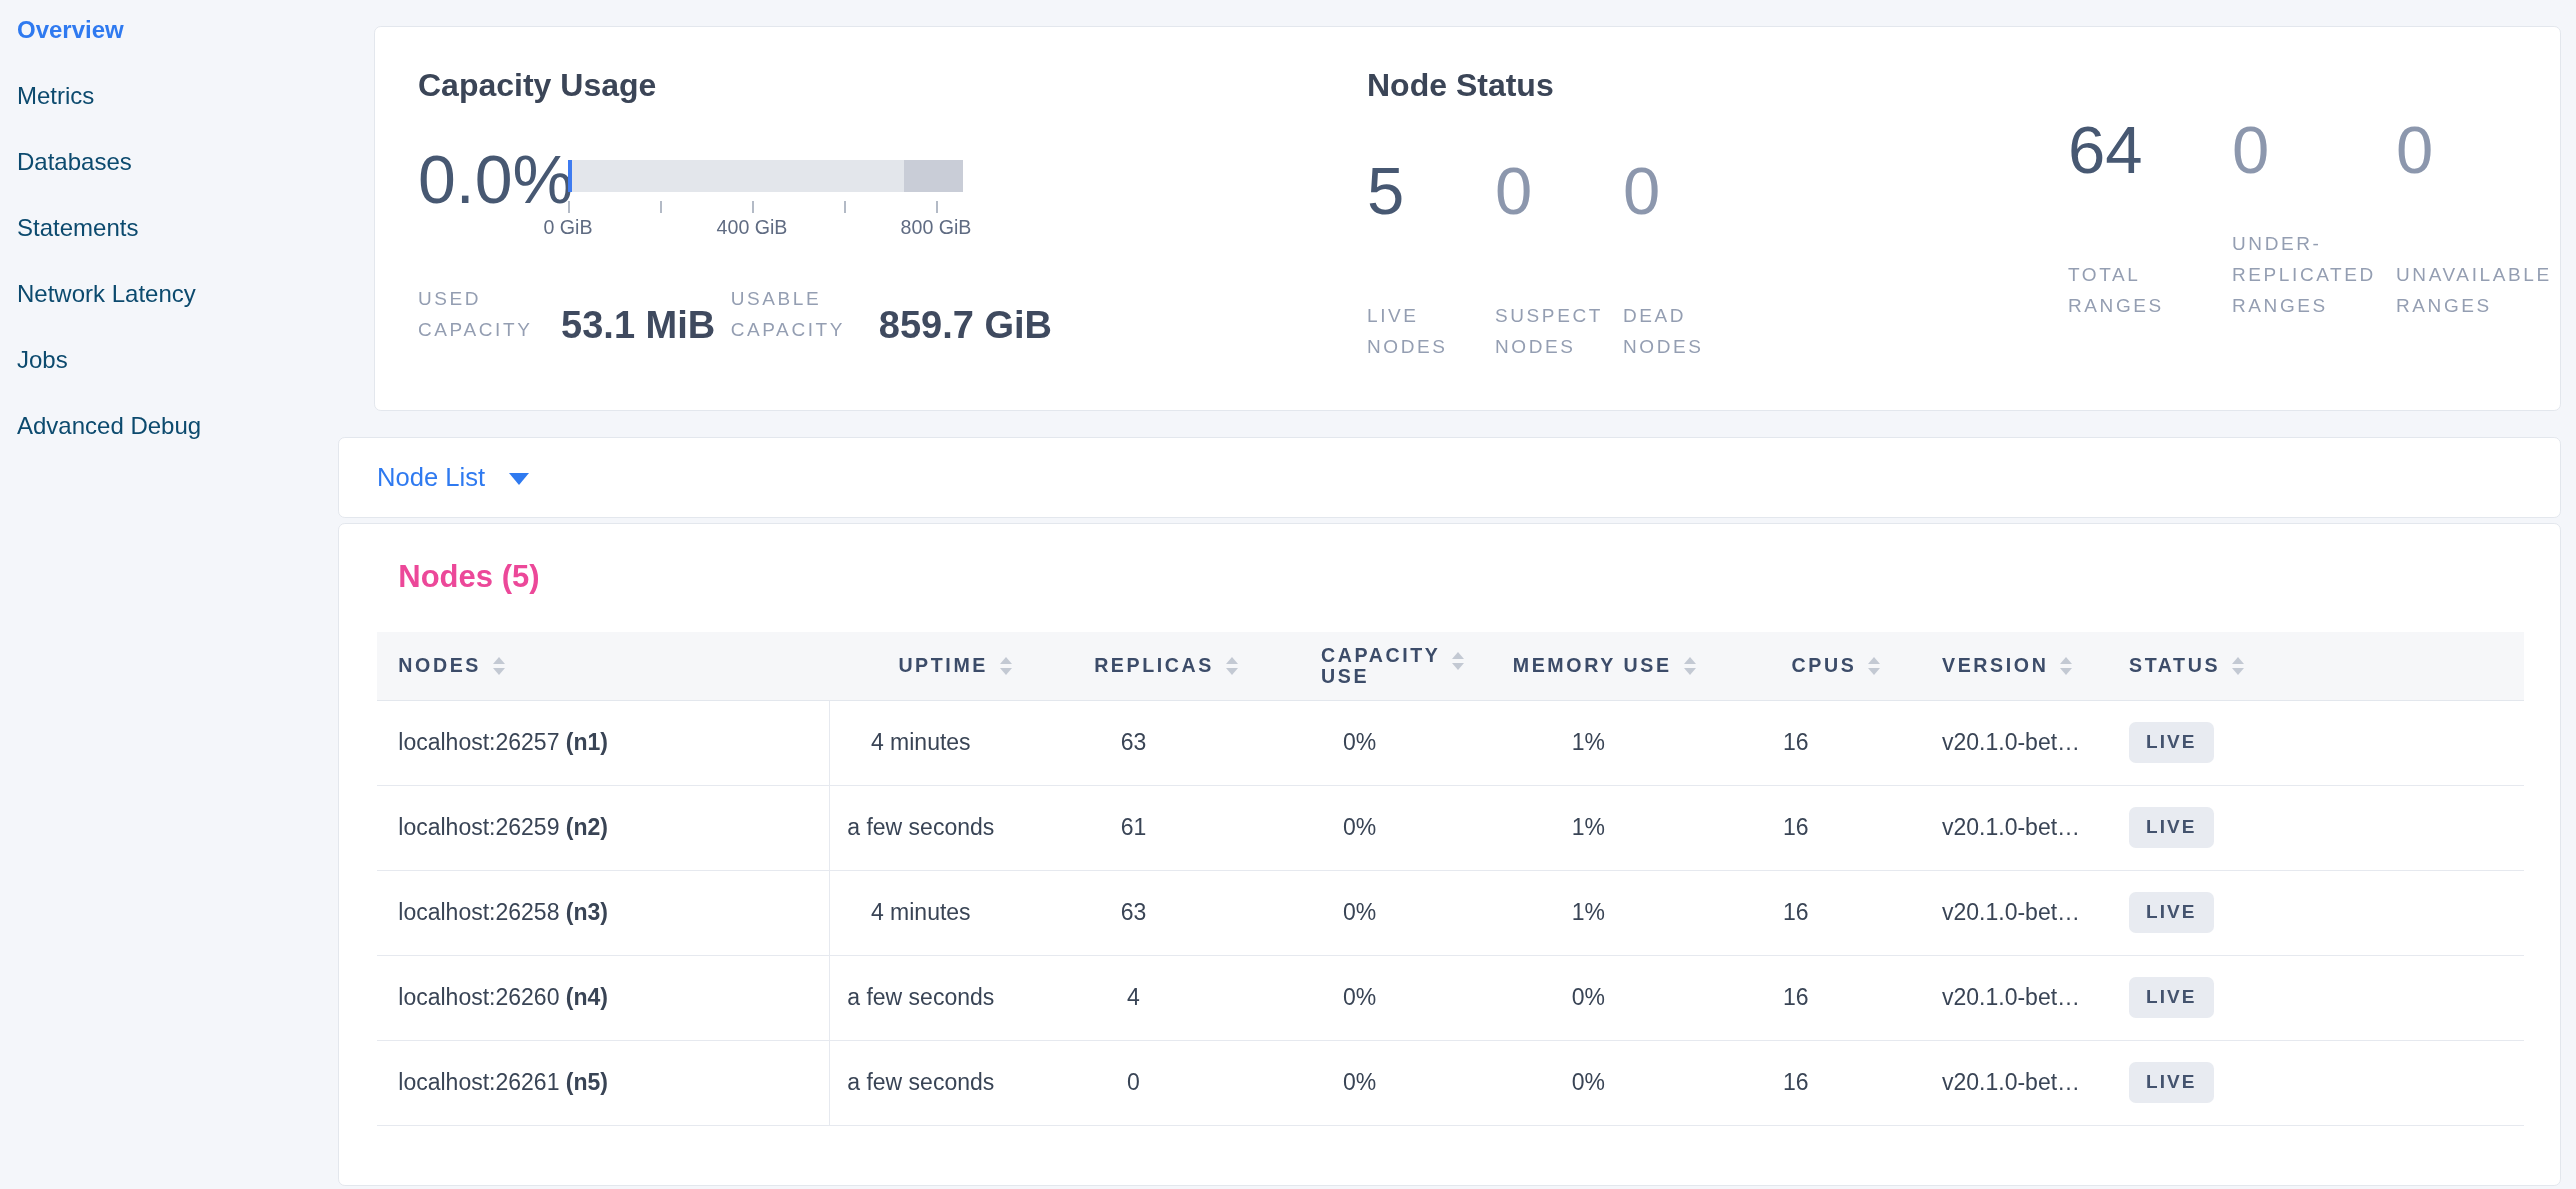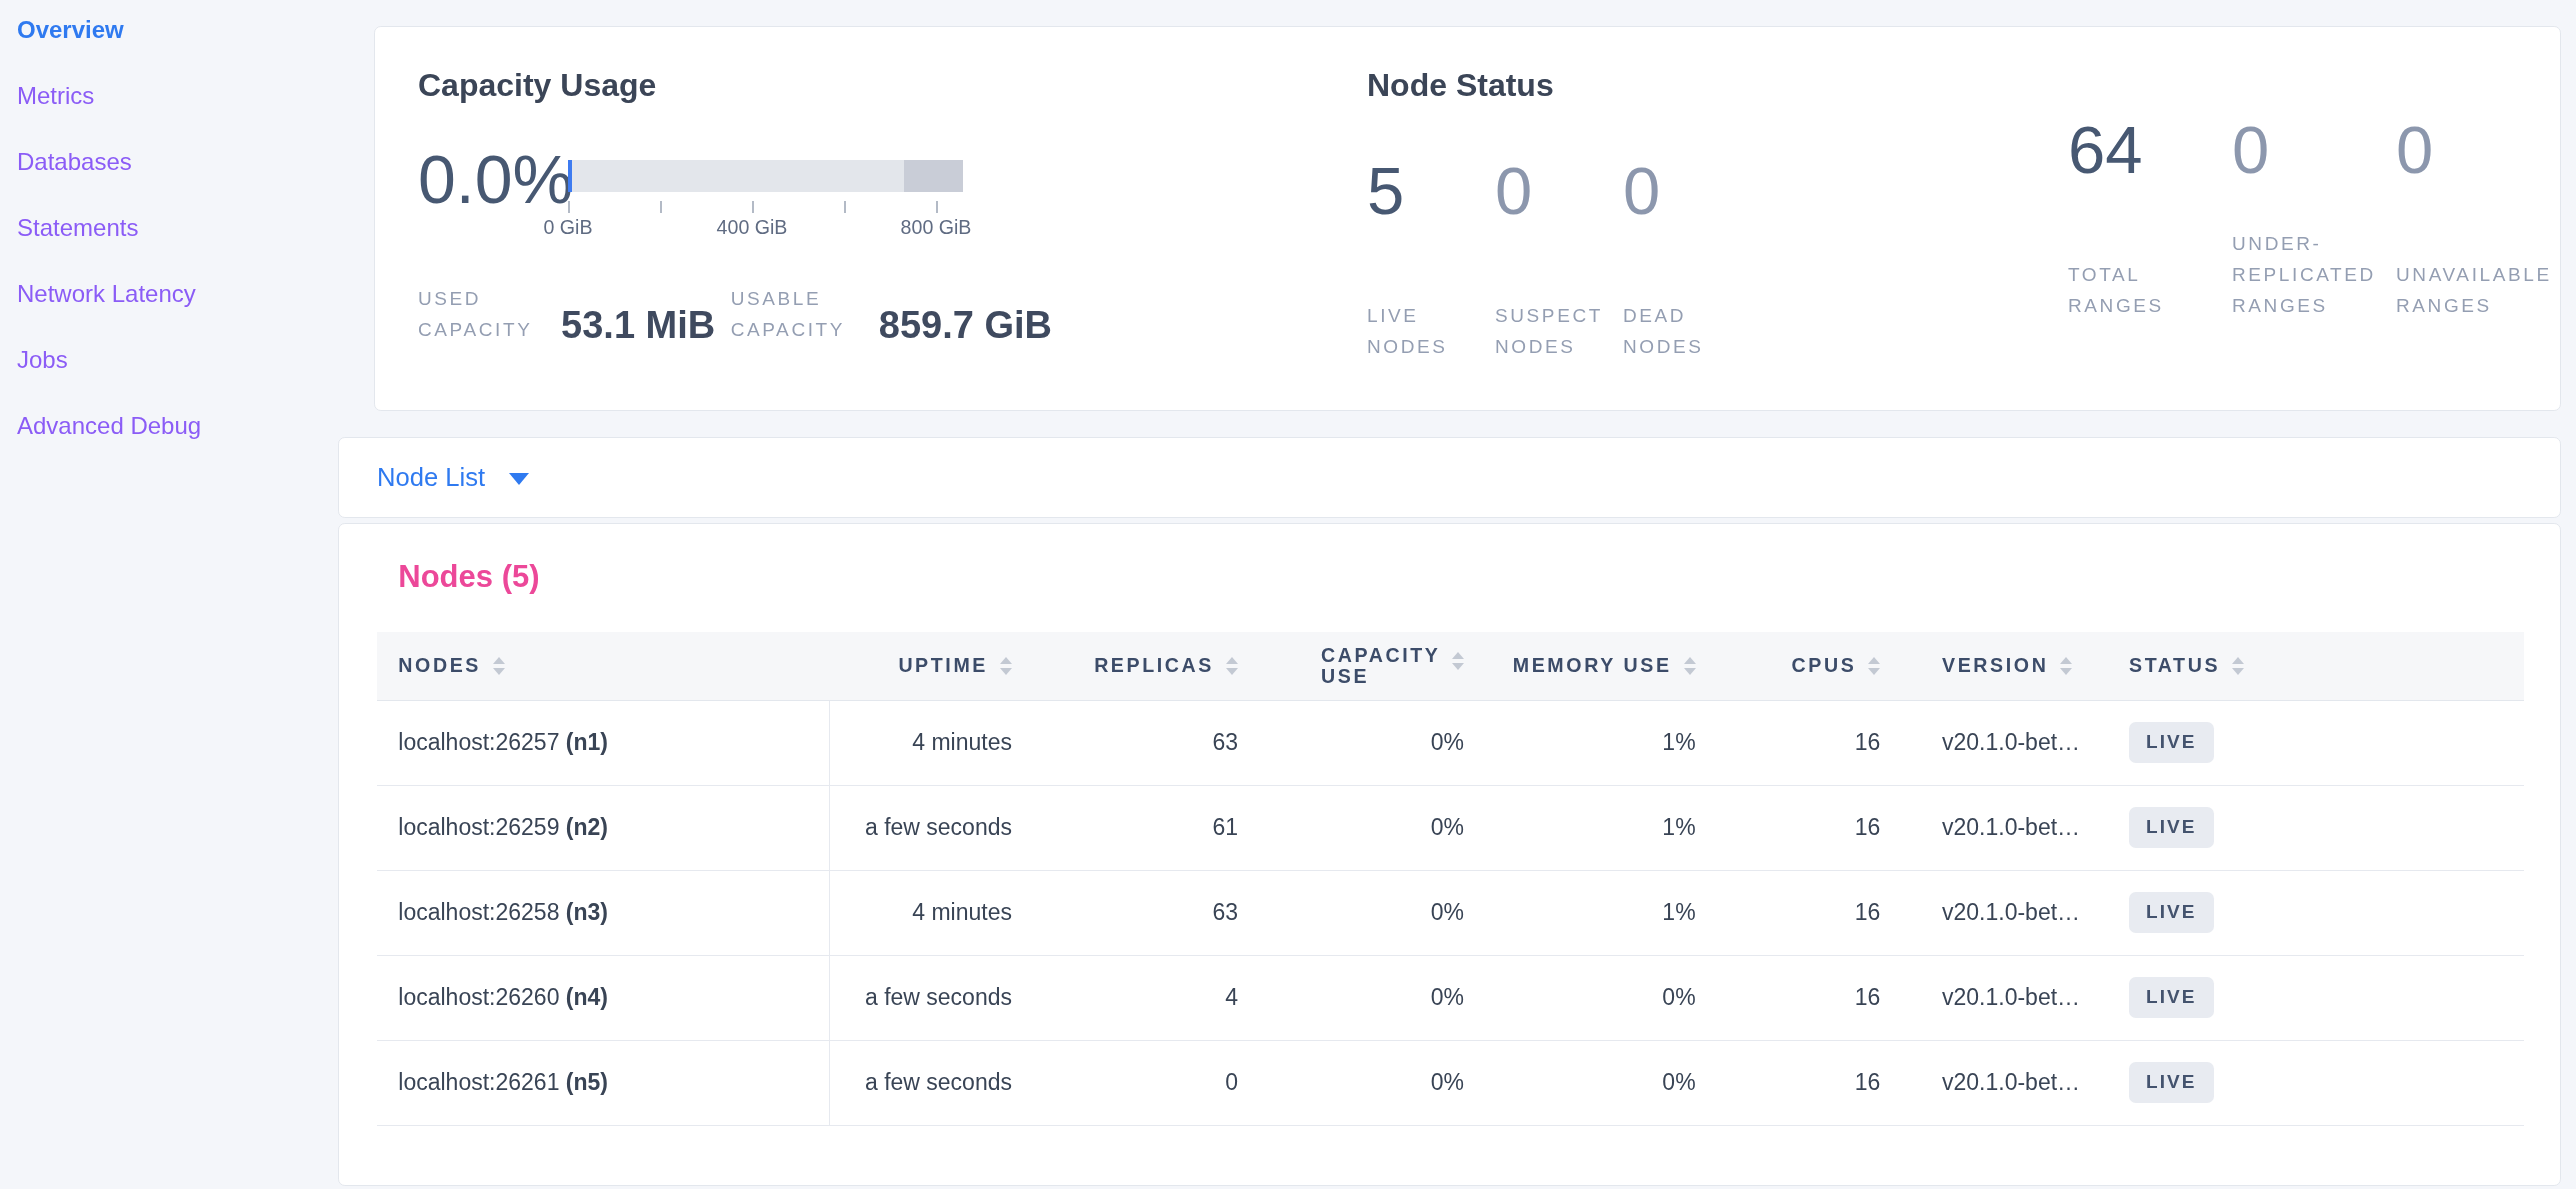--- a/index.html
+++ b/index.html
@@ -2,21 +2,21 @@
 <html style="font-size:13.6px"><head>
 <meta charset="utf-8">
 <style>
   * { margin:0; padding:0; box-sizing:border-box; }
   html,body { width:2576px; height:1189px; overflow:hidden;
     font-family:"Liberation Sans", sans-serif; background:#f4f6fa; }
   .app { width:2576px; height:1023px; display:flex; }
 
   
   .sidebar { width:338px; flex:0 0 338px; padding:15.4px 0 0 17px; }
-  .sidebar-item { font-size:24px; color:#8b5cf6; margin-bottom:37px;
+  .sidebar-item { font-size:24px; color:#0c4a6e; margin-bottom:37px;
     line-height:29px; cursor:pointer; }
   .sidebar-item.active { color:#2f7af0; font-weight:700; }
 
   
   .main { flex:1; padding:25.6px 19px 0 0; }
   .card { background:#fff; border:1.7px solid #e3e7ed; border-radius:6.8px; }
 
   
   .summary-card { height:385px; display:flex; padding:38px 0 0 43px;margin-left:36px; }
   .section-title { font-size:32px; font-weight:700; color:#3b4557; line-height:41px; }
@@ -77,21 +77,21 @@
   th.h-memory .th-inner { padding-right:15.4px; }
   th.h-cpus .th-inner { padding-right:13.6px; }
   th.h-version .th-inner { padding-left:48px; }
   th.h-status .th-inner { padding-left:22px; }
   .sort { display:flex; flex-direction:column; gap:4.3px; }
   .sort .up { width:0; height:0; border-left:6px solid transparent; border-right:6px solid transparent; border-bottom:7.7px solid #c3c9d3; }
   .sort .dn { width:0; height:0; border-left:6px solid transparent; border-right:6px solid transparent; border-top:7.7px solid #c3c9d3; }
 
   tbody td { height:85px; font-size:23px; color:#394455; border-bottom:1.7px solid #e6e9ef; vertical-align:middle; }
   td.c1 { border-right:1.7px solid #e6e9ef; padding-left:21.3px; }
-  td.num { text-align:right; padding-right:17px; }
+  td.num { text-align:center; padding-right:17px; }
   td.mem { padding-right:15.4px; }
   td.cpu { padding-right:13.6px; }
   td.ver { padding-left:48px; }
   td.stat { padding-left:22px; }
   .node-id { font-weight:700; }
   .badge { display:inline-block; background:#e8ebf1; color:#44536e; font-size:19px; font-weight:700;
     letter-spacing:2.1px; padding:10.2px 17px; border-radius:6.8px; line-height:20.5px; }
 </style>
 </head>
 <body>

